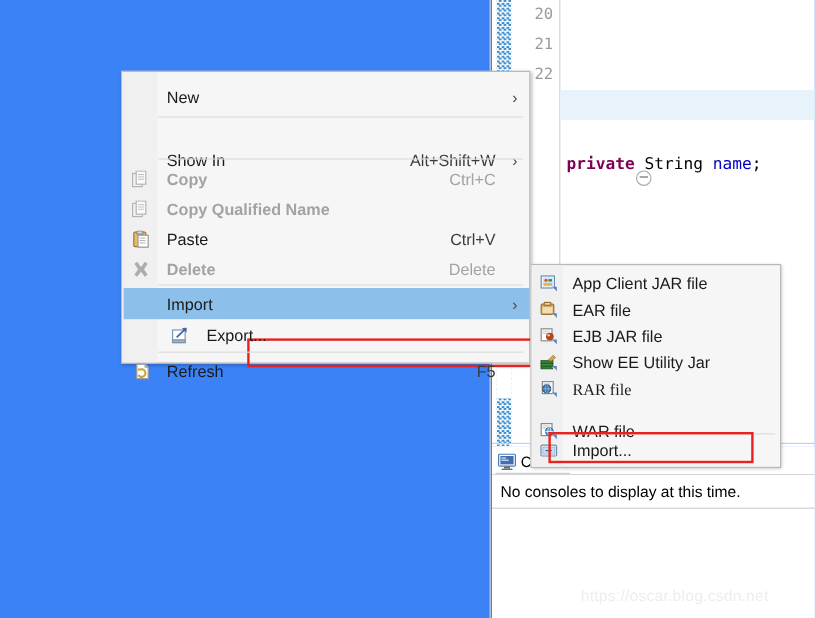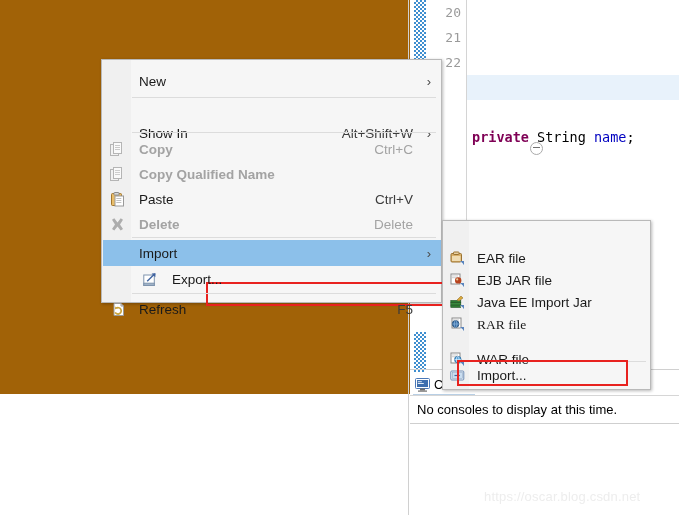--- a/index.html
+++ b/index.html
@@ -4,22 +4,22 @@
 <style>
   html, body {
     margin: 0; padding: 0;
     width: 679px; height: 515px;
     overflow: hidden;
     background: #ffffff;
     font-family: "Liberation Sans", sans-serif;
   }
   #root {
     position: relative;
-    width: 679px; height: 394px;
-    background: #a16207;
+    width: 679px; height: 515px;
+    background: #3b82f6;
   }
 
   
   .editor {
     position: absolute;
     left: 410px; top: 0px;
     width: 269px; height: 372px;
     background: #ffffff;
     overflow: hidden;
   }
@@ -462,20 +462,34 @@
       </span>
       <span class="mi-label">Refresh</span>
       <span class="mi-accel">F5</span>
       <span class="mi-arrow"></span>
     </div>
   </div>
 
   <div class="menu menu-sub">
     <div class="sub-icon-rail"></div>
 
+    <div class="si" style="top:5px;">
+      <span class="si-icon">
+        <svg width="15" height="15" viewBox="0 0 15 15">
+          <rect x="1" y="1" width="11" height="10" fill="#ffffff" stroke="#6d8cb5"></rect>
+          <rect x="2.2" y="2.2" width="8.6" height="7.6" fill="#cfe3f5"></rect>
+          <circle cx="5" cy="4.6" r="1.3" fill="#e04a3c"></circle>
+          <rect x="7" y="3.6" width="3" height="2" fill="#3f8f3f"></rect>
+          <rect x="3" y="7" width="7" height="2" fill="#e0b43c"></rect>
+          <path d="M10 10 L14 10 L14 14 Z" fill="#5b85bd"></path>
+          <path d="M10.5 11.2 L13 13.3" stroke="#ffffff" stroke-width="0.8"></path>
+        </svg>
+      </span>
+      <span class="si-label">App Client JAR file</span>
+    </div>
 
     <div class="si" style="top:27px;">
       <span class="si-icon">
         <svg width="15" height="15" viewBox="0 0 15 15">
           <rect x="1" y="2.5" width="10.5" height="8.5" rx="1" fill="#d9b06a" stroke="#9a7231"></rect>
           <rect x="3.5" y="1" width="5.5" height="2.5" rx="0.6" fill="#e8d0a2" stroke="#9a7231"></rect>
           <rect x="2" y="5" width="8.5" height="5" fill="#f0dcb2"></rect>
           <path d="M10 10 L14 10 L14 14 Z" fill="#5b85bd"></path>
           <path d="M10.5 11.2 L13 13.3" stroke="#ffffff" stroke-width="0.8"></path>
         </svg>
@@ -502,21 +516,21 @@
       <span class="si-icon">
         <svg width="15" height="15" viewBox="0 0 15 15">
           <rect x="0.8" y="5.5" width="10" height="2.3" fill="#2e7d32" stroke="#1b4d1e" stroke-width="0.6"></rect>
           <rect x="0.8" y="7.8" width="10" height="2.3" fill="#3f9142" stroke="#1b4d1e" stroke-width="0.6"></rect>
           <rect x="0.8" y="10.1" width="10" height="2.3" fill="#2e7d32" stroke="#1b4d1e" stroke-width="0.6"></rect>
           <path d="M7 5 L11 1 L13 3 L9 6 Z" fill="#d8a93a" stroke="#9a7231" stroke-width="0.6"></path>
           <path d="M10 10 L14 10 L14 14 Z" fill="#5b85bd"></path>
           <path d="M10.5 11.2 L13 13.3" stroke="#ffffff" stroke-width="0.8"></path>
         </svg>
       </span>
-      <span class="si-label">Java EE Import Jar</span>
+      <span class="si-label">Show EE Utility Jar</span>
     </div>
 
     <div class="si" style="top:93px;font-family:Liberation Serif, serif;">
       <span class="si-icon">
         <svg width="15" height="15" viewBox="0 0 15 15">
           <rect x="2" y="1" width="9" height="10" fill="#ffffff" stroke="#8a8a8a"></rect>
           <rect x="3" y="2.5" width="6" height="0.9" fill="#c6c6c6"></rect>
           <circle cx="5.6" cy="7" r="3.4" fill="#3a6fa8" stroke="#23496f" stroke-width="0.7"></circle>
           <ellipse cx="5.6" cy="7" rx="1.3" ry="3.4" fill="none" stroke="#9ac2e6" stroke-width="0.6"></ellipse>
           <path d="M2.3 7 H8.9" stroke="#9ac2e6" stroke-width="0.6"></path>

